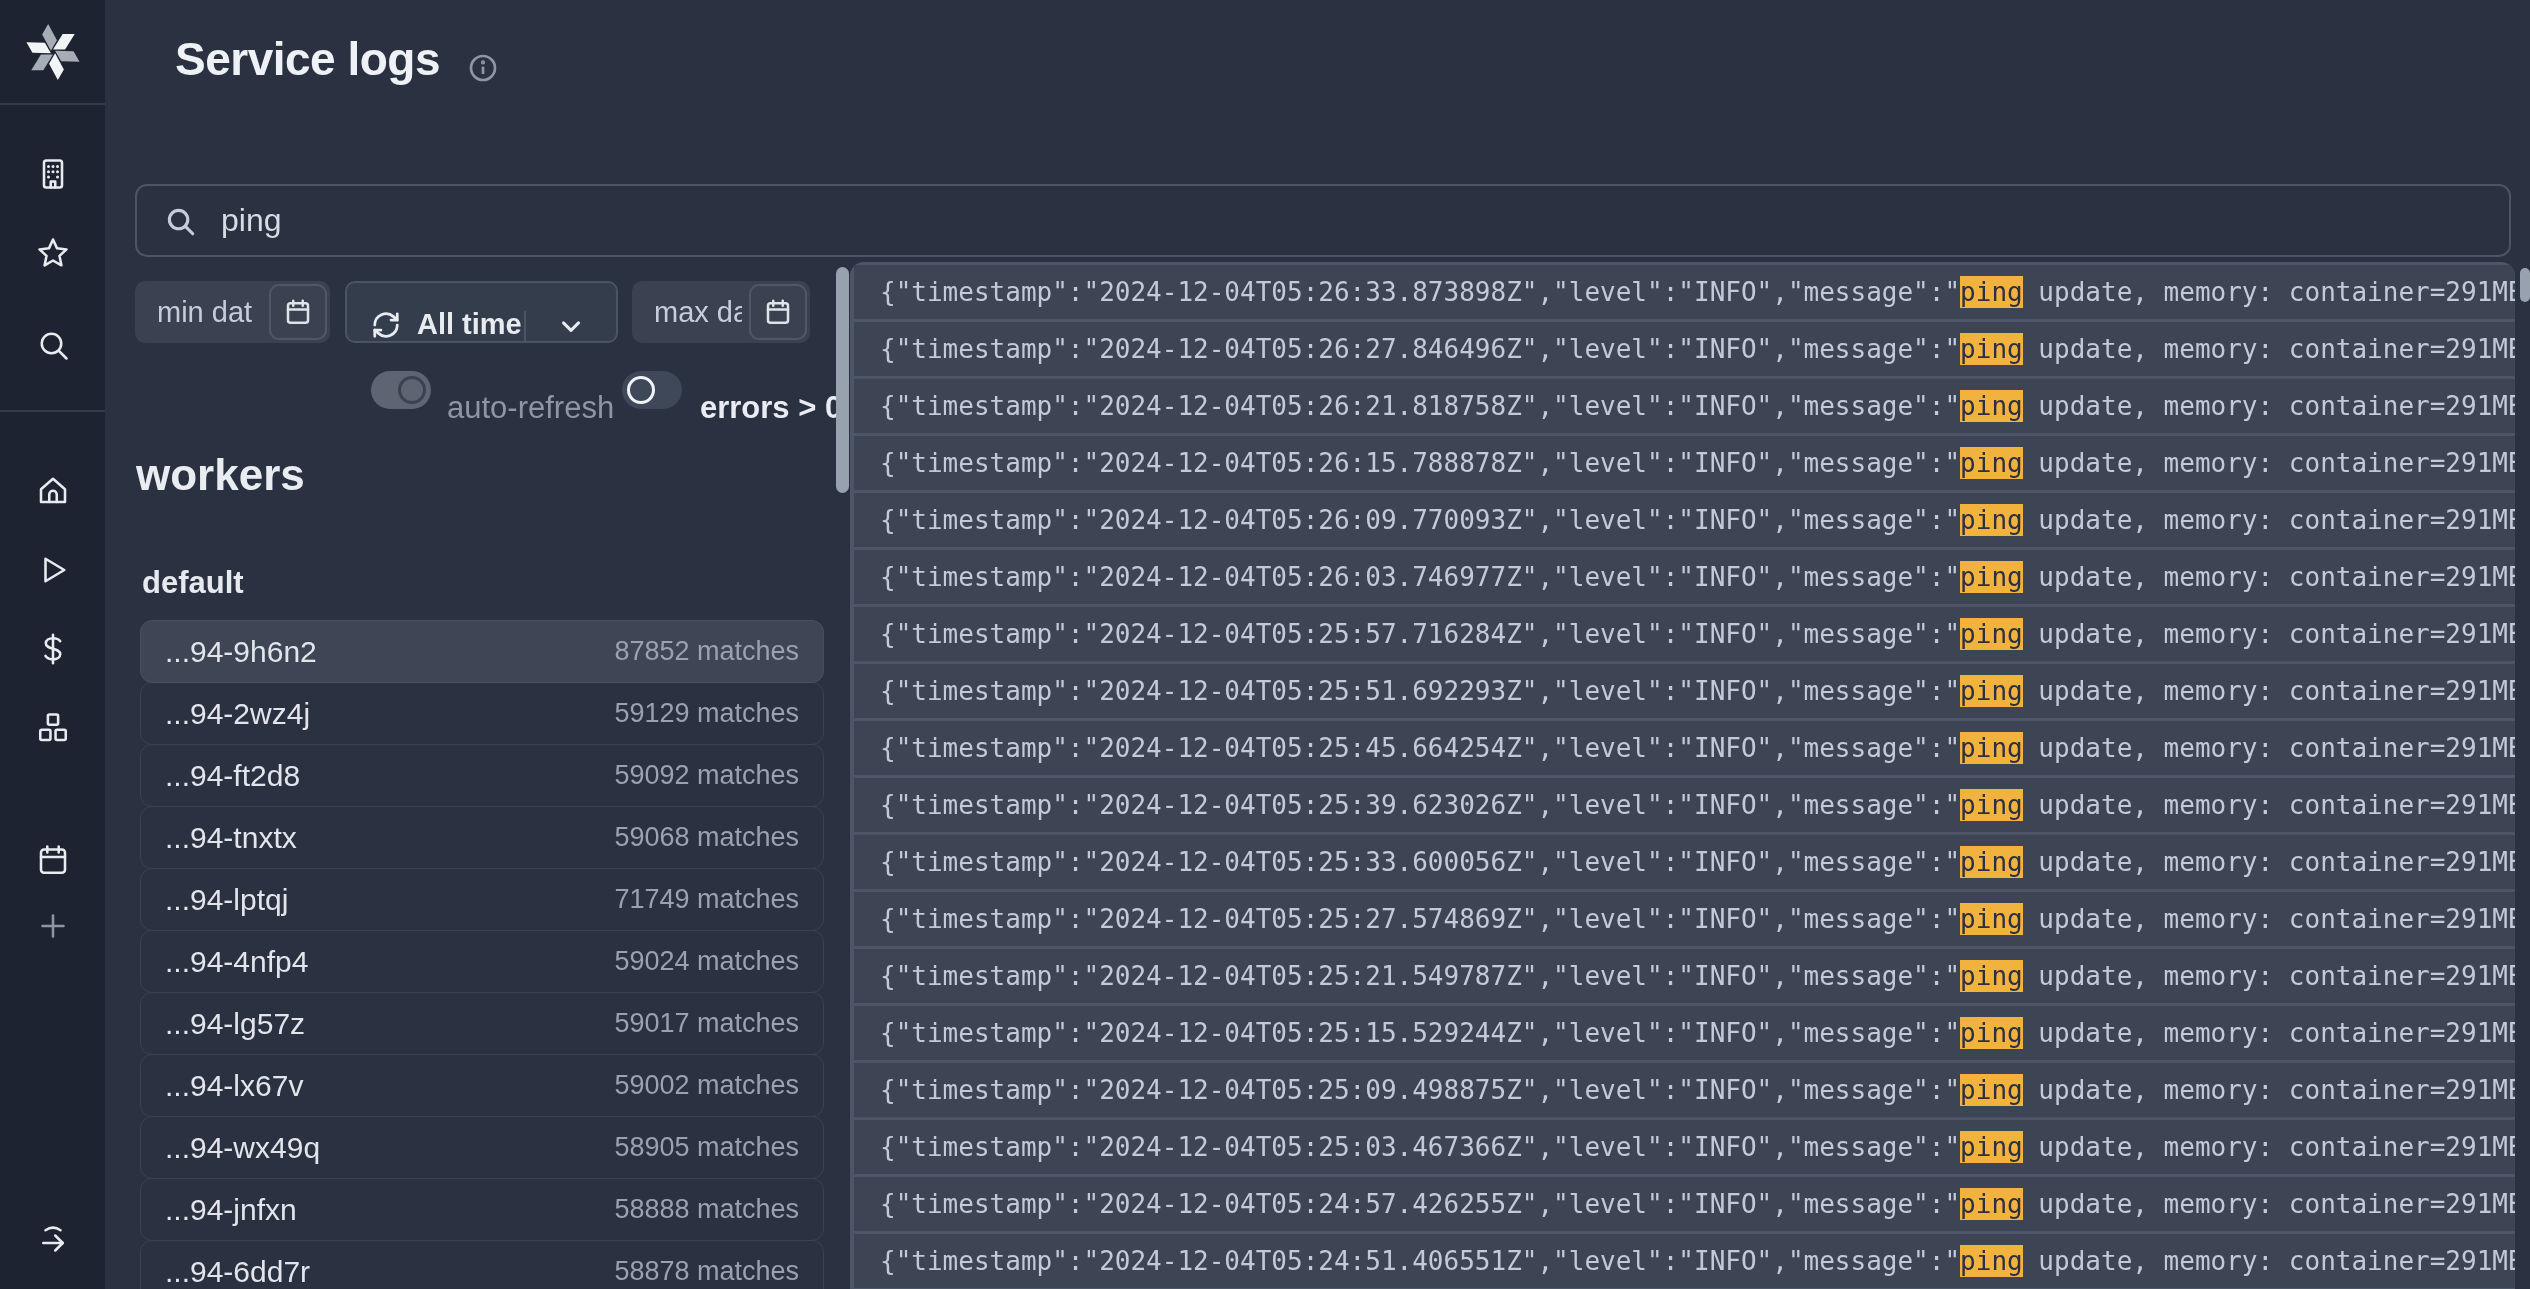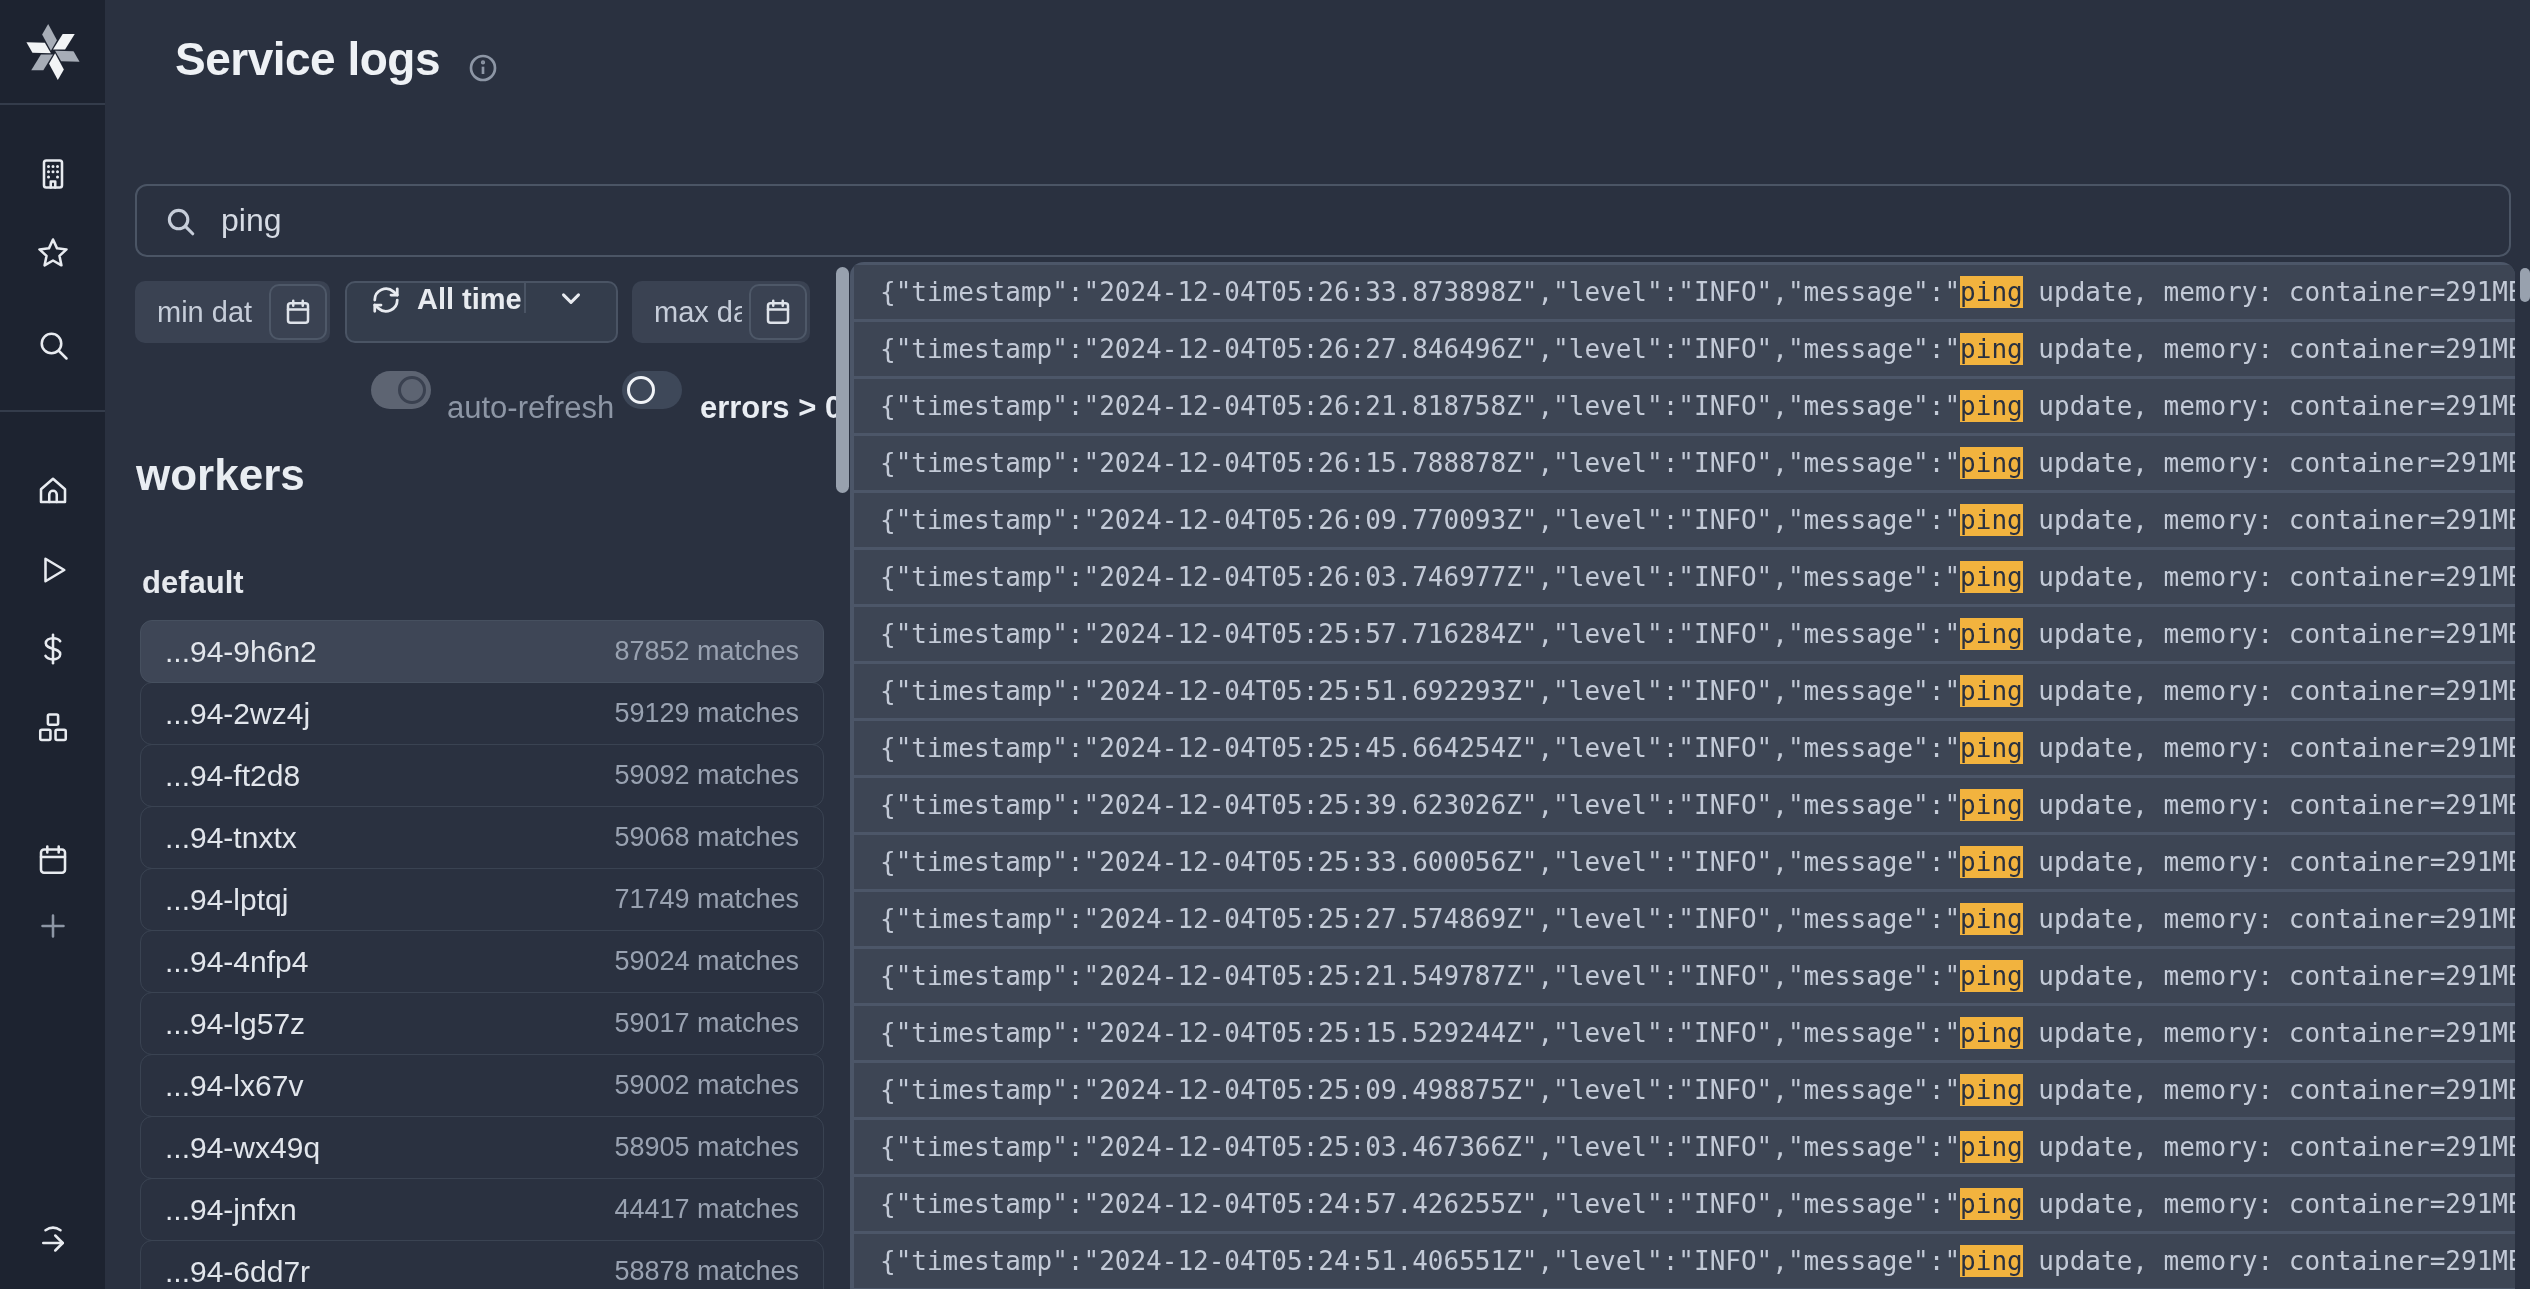--- a/index.html
+++ b/index.html
@@ -56,21 +56,21 @@
   .date-pill-max .date-text { width:88px; }
   .cal-btn {
     position:absolute; right:3px; top:3px; width:58px; height:56px;
     border:2px solid #4e5868; border-radius:10px; background:#3a4252;
     display:flex; align-items:center; justify-content:center;
   }
   .cal-btn svg { width:30px; height:30px; stroke:#dfe3ea; fill:none; stroke-width:2; stroke-linecap:round; }
   .range-btn {
     position:absolute; left:345px; top:281px; width:273px; height:62px;
     background:#343d4c; border:2px solid #4a5464; border-radius:10px;
-    display:flex; align-items:flex-start; cursor:pointer;
+    display:flex; align-items:flex-end; cursor:pointer;
   }
   .range-main { flex:1; display:flex; align-items:center; padding-left:24px; gap:16px; }
   .range-main svg { width:30px; height:30px; stroke:#e8ebf0; fill:none; stroke-width:2.2; stroke-linecap:round; stroke-linejoin:round; }
   .range-label { font-size:29px; font-weight:bold; color:#e8ebf0; }
   .range-caret { width:92px; border-left:2px solid #4a5464; display:flex; align-items:center; justify-content:center; }
   .range-caret svg { width:30px; height:30px; stroke:#e8ebf0; fill:none; stroke-width:2.4; stroke-linecap:round; stroke-linejoin:round; }
   
   .toggle-pill { position:absolute; top:371px; width:60px; height:38px; border-radius:19px; cursor:pointer; }
   .toggle-knob { position:absolute; top:5px; width:28px; height:28px; border-radius:50%; }
   .t-auto { left:371px; background:#5d6472; }
@@ -291,21 +291,21 @@
     <div class="wrow">
       <span class="wname">...94-lx67v</span>
       <span class="wmatches">59002 matches</span>
     </div>
     <div class="wrow">
       <span class="wname">...94-wx49q</span>
       <span class="wmatches">58905 matches</span>
     </div>
     <div class="wrow">
       <span class="wname">...94-jnfxn</span>
-      <span class="wmatches">44417 matches</span>
+      <span class="wmatches">58888 matches</span>
     </div>
     <div class="wrow">
       <span class="wname">...94-6dd7r</span>
       <span class="wmatches">58878 matches</span>
     </div>
   </div>
 
 <div class="vscroll scroll-left"></div>
 <div class="log-panel" id="log-panel">
     <div class="lrow">

